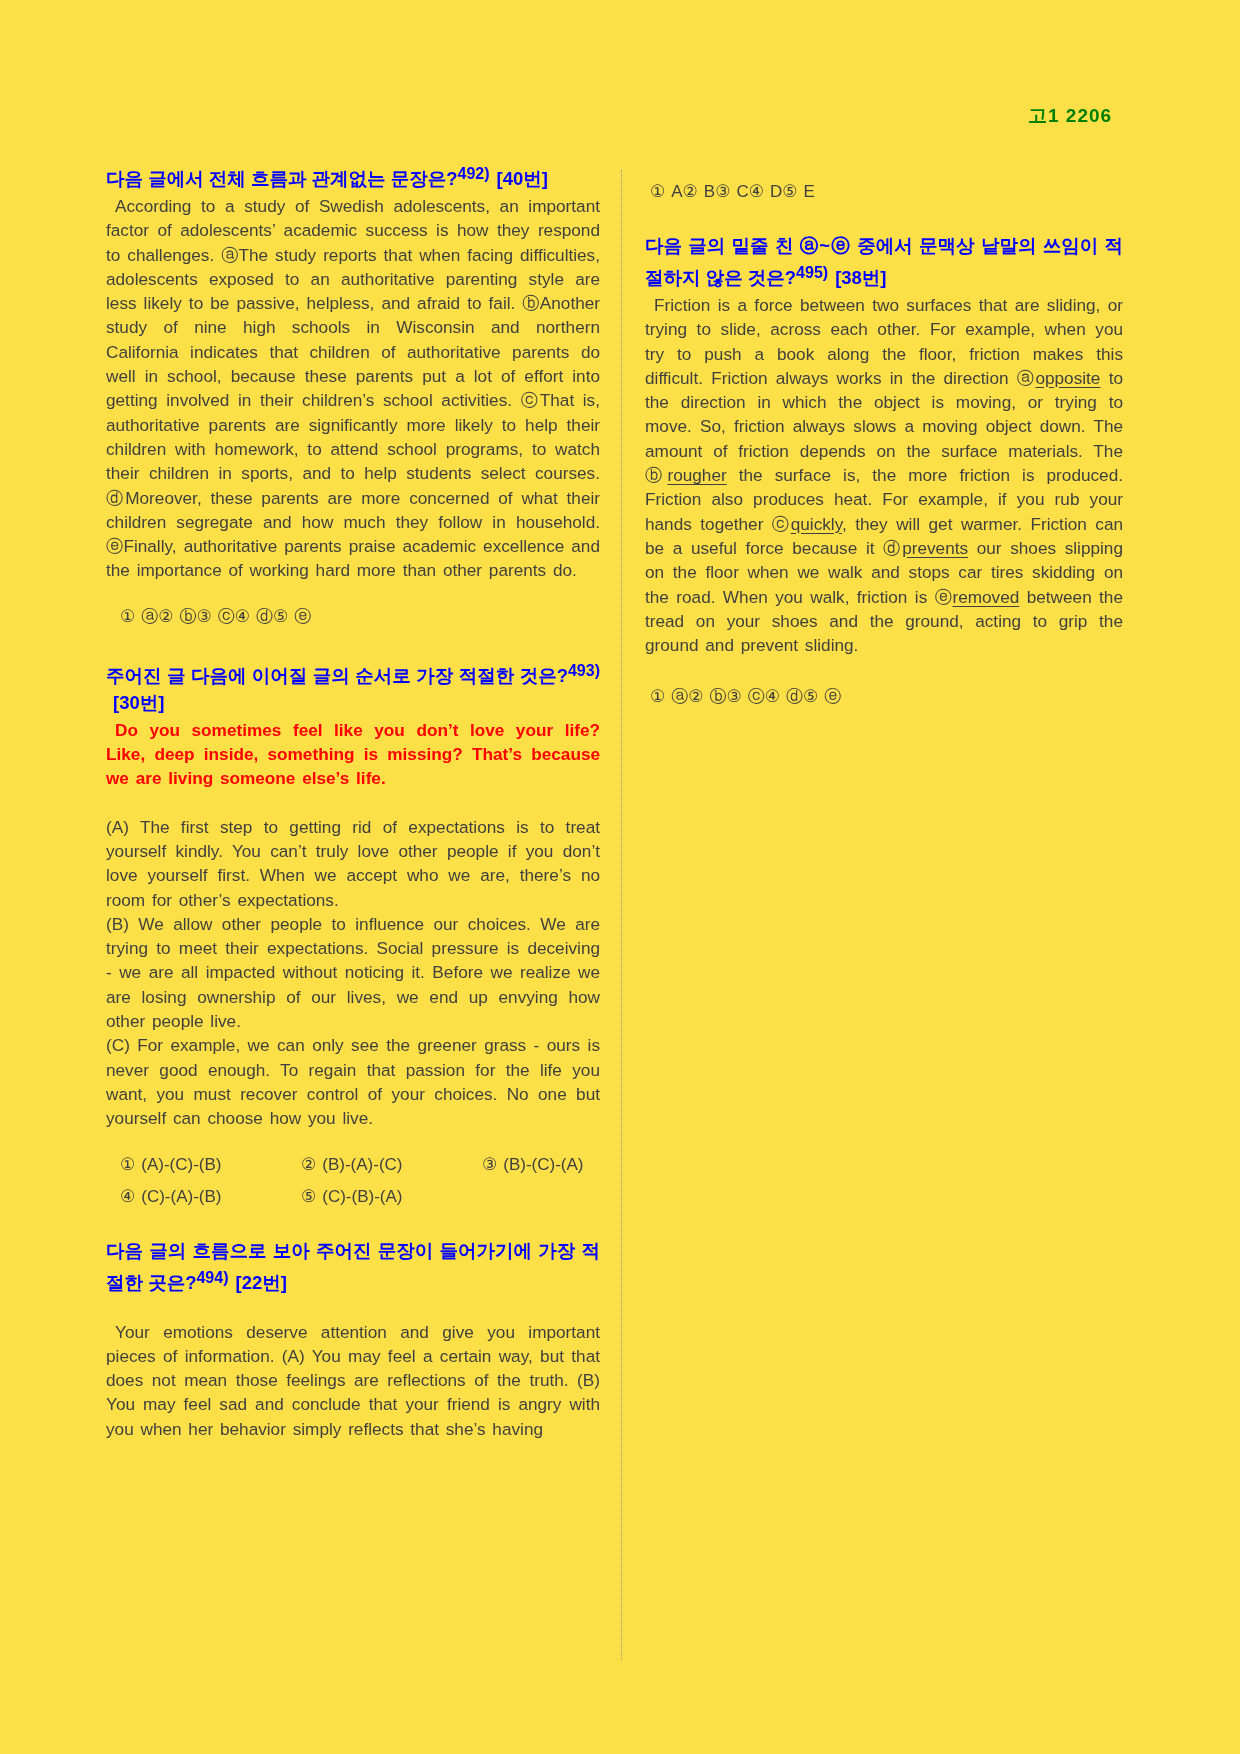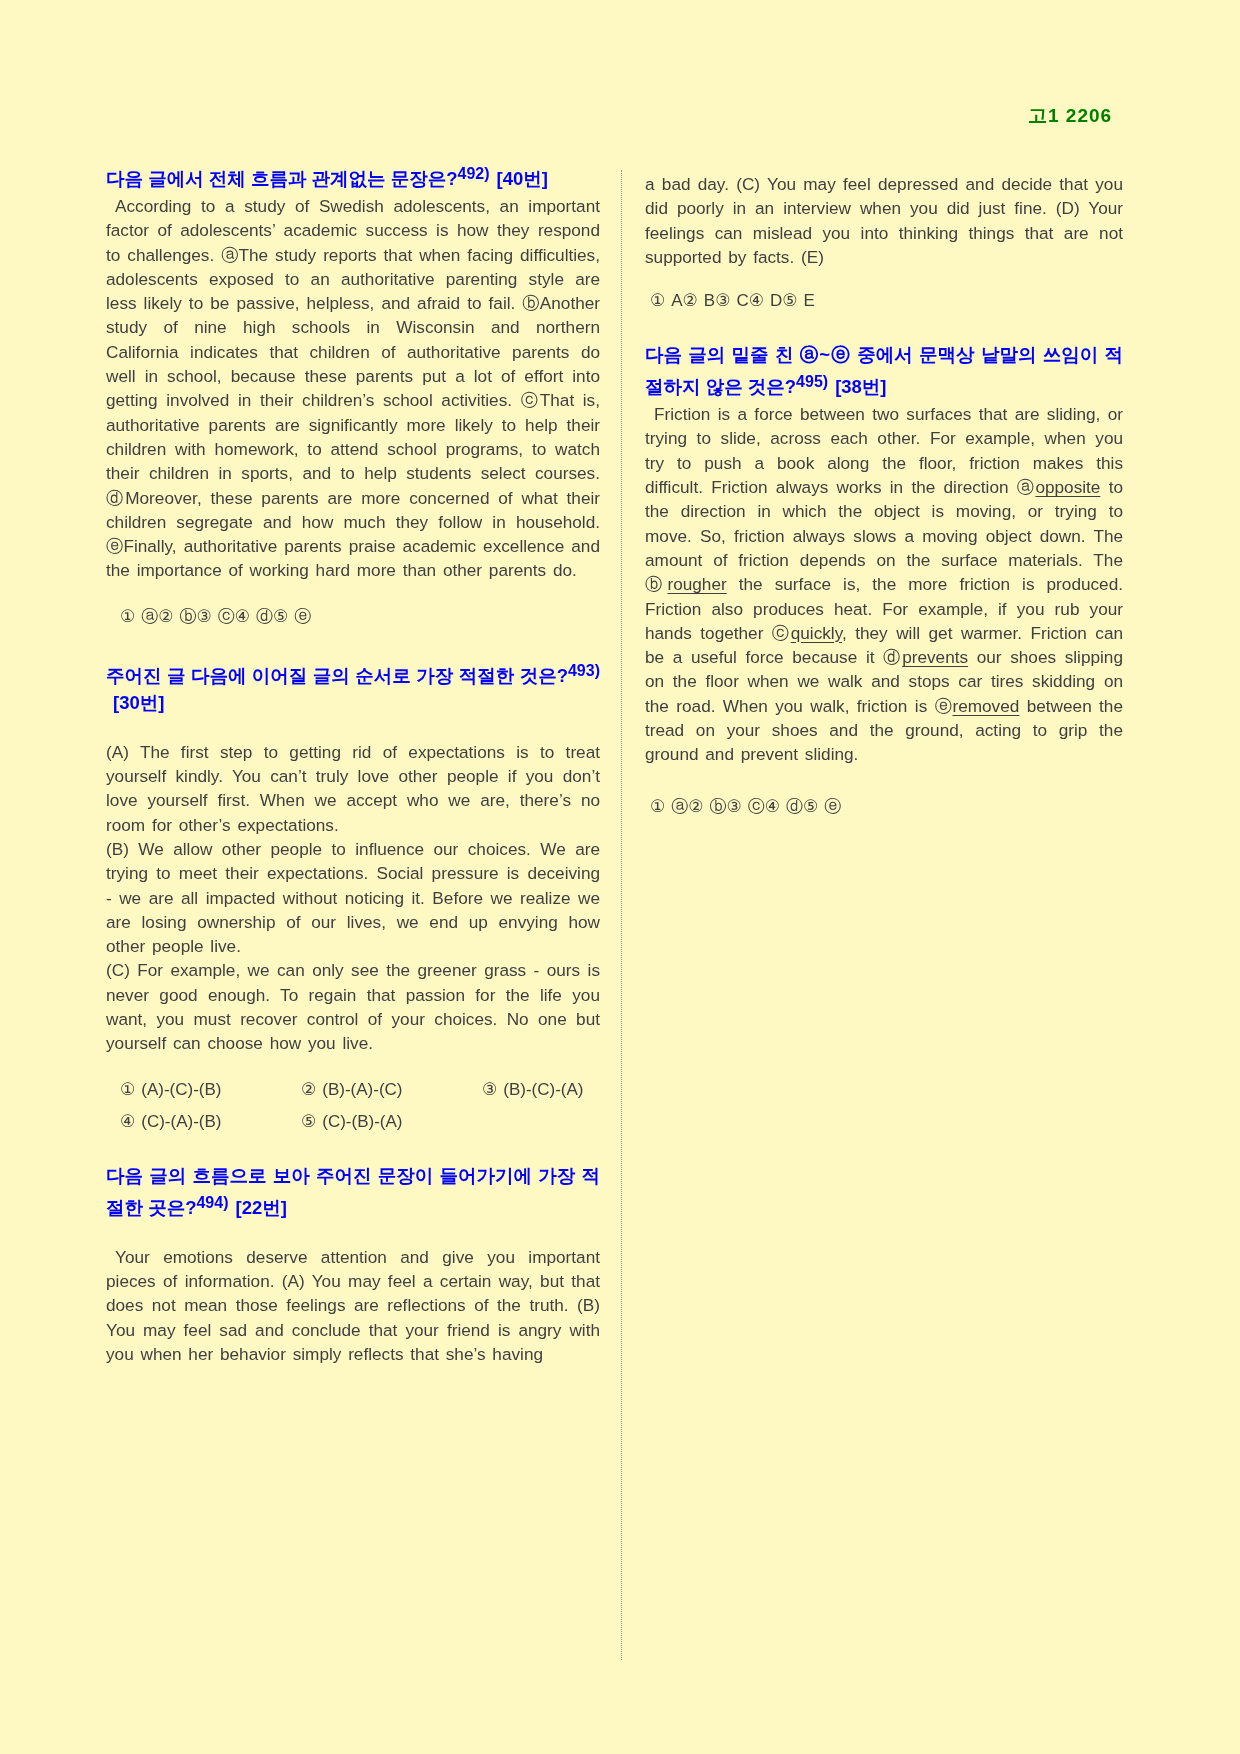--- a/index.html
+++ b/index.html
@@ -1,21 +1,21 @@
 <!DOCTYPE html>
 <html><head>
 <meta charset="utf-8">
 <style>
   html,body{margin:0;padding:0;}
   body{
     width:1240px;height:1754px;background:#ffffff;
     font-family:"Liberation Sans","DejaVu Sans",sans-serif;
     position:relative;
   }
-  .page{position:absolute;inset:0;background:#fef9c3;}
+  .page{position:absolute;inset:0;background:#fde047;}
   .corner{
     position:absolute;left:1028px;top:103px;
     color:#008000;font-weight:bold;font-size:19px;letter-spacing:1px;
   }
   .divider{
     position:absolute;left:621px;top:170px;height:1490px;width:0;
     border-left:1px dotted #999999;
   }
   .col{position:absolute;top:160px;}
   .col-left{left:106px;width:494px;}
@@ -67,20 +67,21 @@
     <div class="optrow row-q40">
       <span class="opt"><span class="onum">①</span><span>ⓐ</span></span>
       <span class="opt"><span class="onum">②</span><span>ⓑ</span></span>
       <span class="opt"><span class="onum">③</span><span>ⓒ</span></span>
       <span class="opt"><span class="onum">④</span><span>ⓓ</span></span>
       <span class="opt"><span class="onum">⑤</span><span>ⓔ</span></span>
     </div>
 
     <h2 class="qtitle spaced"><span>주어진 글 다음에 이어질 글의 순서로 가장 적절한 것은?</span><span class="note">493)</span><span class="qtag">[30번]</span></h2>
 
+    <p class="passage given indent">Do you sometimes feel like you don’t love your life? Like, deep inside, something is missing? That’s because we are living someone else’s life.</p>
 
     <p class="passage after-given">(A) The first step to getting rid of expectations is to treat yourself kindly. You can’t truly love other people if you don’t love yourself first. When we accept who we are, there’s no room for other’s expectations.</p>
     <p class="passage">(B) We allow other people to influence our choices. We are trying to meet their expectations. Social pressure is deceiving - we are all impacted without noticing it. Before we realize we are losing ownership of our lives, we end up envying how other people live.</p>
     <p class="passage">(C) For example, we can only see the greener grass - ours is never good enough. To regain that passion for the life you want, you must recover control of your choices. No one but yourself can choose how you live.</p>
 
     <div class="optgrid">
       <span class="opt"><span class="onum">①</span><span>(A)-(C)-(B)</span></span>
       <span class="opt"><span class="onum">②</span><span>(B)-(A)-(C)</span></span>
       <span class="opt"><span class="onum">③</span><span>(B)-(C)-(A)</span></span>
       <span class="opt"><span class="onum">④</span><span>(C)-(A)-(B)</span></span>
@@ -89,21 +90,20 @@
 
     <h2 class="qtitle spaced"><span>다음 글의 흐름으로 보아 주어진 문장이 들어가기에 가장 적절한 곳은?</span><span class="note">494)</span><span class="qtag">[22번]</span></h2>
 
 
     <p class="passage indent after-given">Your emotions deserve attention and give you important pieces of information. (A) You may feel a certain way, but that does not mean those feelings are reflections of the truth. (B) You may feel sad and conclude that your friend is angry with you when her behavior simply reflects that she’s having</p>
 
   </div>
 
   <div class="col col-right">
 
-    <p class="passage cont">a bad day. (C) You may feel depressed and decide that you did poorly in an interview when you did just fine. (D) Your feelings can mislead you into thinking things that are not supported by facts. (E)</p>
 
     <div class="optrow row-q22">
       <span class="opt"><span class="onum">①</span><span>A</span></span>
       <span class="opt"><span class="onum">②</span><span>B</span></span>
       <span class="opt"><span class="onum">③</span><span>C</span></span>
       <span class="opt"><span class="onum">④</span><span>D</span></span>
       <span class="opt"><span class="onum">⑤</span><span>E</span></span>
     </div>
 
     <h2 class="qtitle spaced"><span>다음 글의 밑줄 친 ⓐ~ⓔ 중에서 문맥상 낱말의 쓰임이 적절하지 않은 것은?</span><span class="note">495)</span><span class="qtag">[38번]</span></h2>

